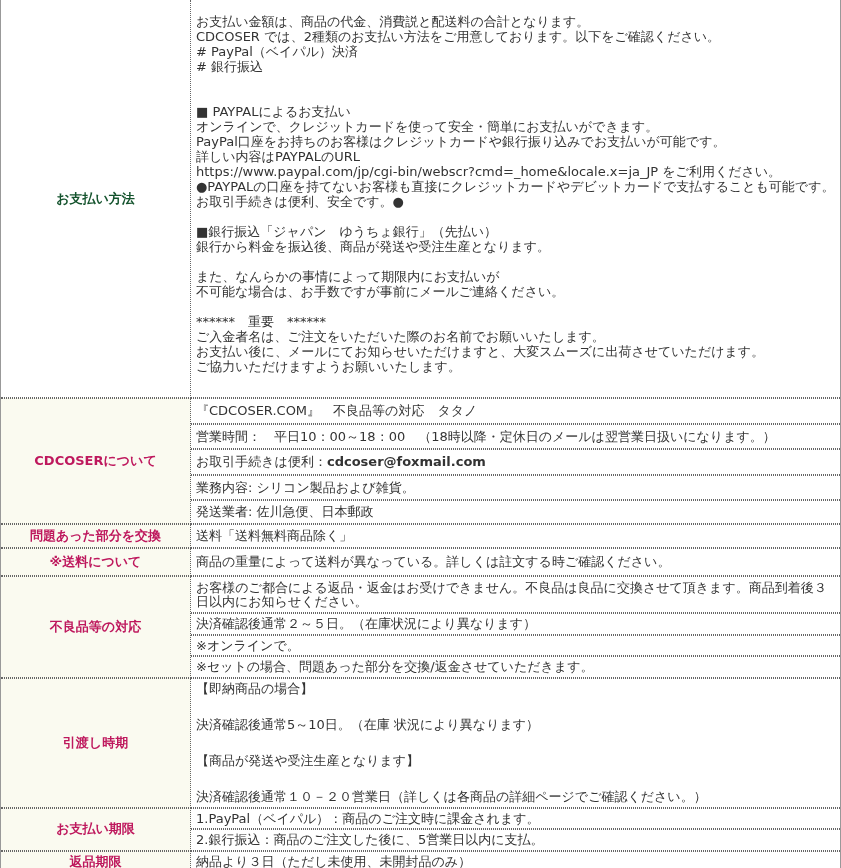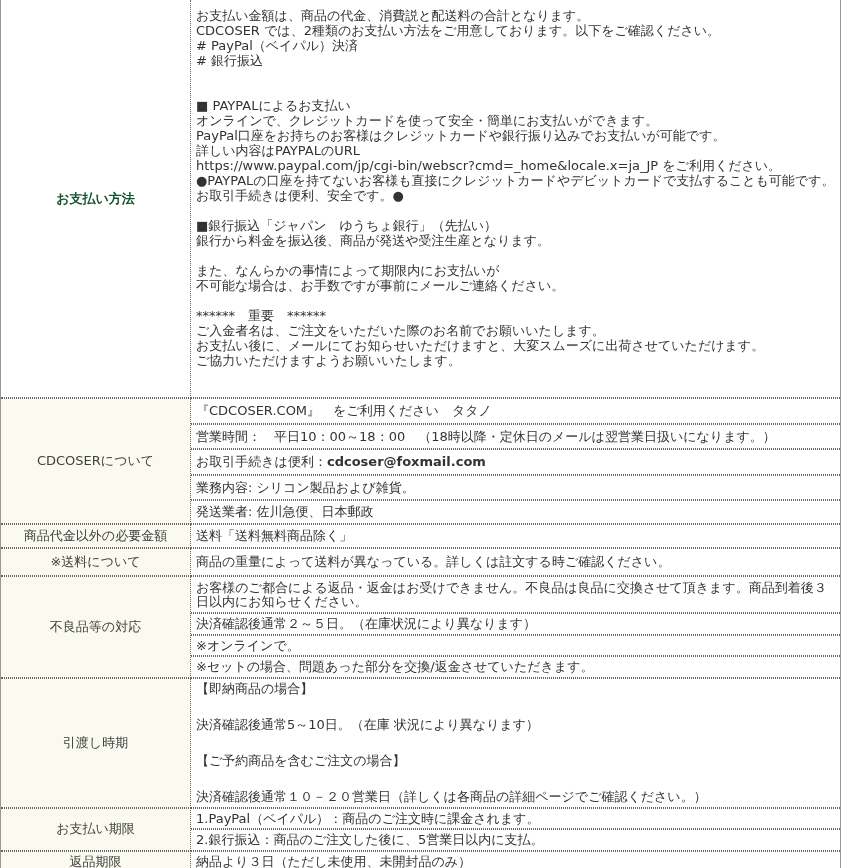--- a/index.html
+++ b/index.html
@@ -26,39 +26,39 @@
     border-bottom: 1px dotted #666666;
     padding: 1px 5px;
     vertical-align: middle;
     overflow: hidden;
     background: #ffffff;
     line-height: 1.35;
   }
   tr.first-row td { border-top: none; }
   td.hdr {
     background: #FAFAF0;
-    font-weight: normal;
+    font-weight: bold;
     text-align: center;
-    color: #404040;
+    color: #be185d;
     border-right: 1px dotted #666666;
     margin-top: 37px;
   }
   td.hdr-white {
     background: #ffffff;
     font-weight: bold;
     text-align: center;
     color: #14532d;
     border-right: 1px dotted #666666;
   }
   td.content { border-left: none; }
   .ml { white-space: pre-line; }
   td.pay-text {
     vertical-align: top;
     line-height: 15px;
-    padding-top: 8px;
+    padding-top: 14px;
   }
   td.delivery-text { line-height: 18px; }
   .email-bold { font-weight: bold; text-align: right; }
 </style>
 </head>
 <body>
 
 <table class="policy">
   <colgroup>
     <col style="width:190px">
@@ -89,37 +89,37 @@
 不可能な場合は、お手数ですが事前にメールご連絡ください。
 
 ******　重要　******
 ご入金者名は、ご注文をいただいた際のお名前でお願いいたします。
 お支払い後に、メールにてお知らせいただけますと、大変スムーズに出荷させていただけます。
 ご協力いただけますようお願いいたします。</td>
     </tr>
 
     <tr>
       <td class="hdr" rowspan="5">CDCOSERについて</td>
-      <td class="content" style="height:26px">『CDCOSER.COM』　をご利用ください　タタノ</td>
+      <td class="content" style="height:26px">『CDCOSER.COM』　不良品等の対応　タタノ</td>
     </tr>
     <tr>
       <td class="content" style="height:25px">営業時間：　平日10：00～18：00　（18時以降・定休日のメールは翌営業日扱いになります。）</td>
     </tr>
     <tr>
       <td class="content" style="height:26px"><span>お取引手続きは便利：</span><span class="email-bold">cdcoser@foxmail.com</span></td>
     </tr>
     <tr>
       <td class="content" style="height:25px">業務内容: シリコン製品および雑貨。</td>
     </tr>
     <tr>
       <td class="content" style="height:24px">発送業者: 佐川急便、日本郵政</td>
     </tr>
 
     <tr>
-      <td class="hdr" style="height:24px">商品代金以外の必要金額</td>
+      <td class="hdr" style="height:24px">問題あった部分を交換</td>
       <td class="content">送料「送料無料商品除く」</td>
     </tr>
 
     <tr>
       <td class="hdr" style="height:28px">※送料について</td>
       <td class="content">商品の重量によって送料が異なっている。詳しくは註文する時ご確認ください。</td>
     </tr>
 
     <tr>
       <td class="hdr" rowspan="4">不良品等の対応</td>
@@ -134,21 +134,21 @@
     <tr>
       <td class="content" style="height:16px">※セットの場合、問題あった部分を交換/返金させていただきます。</td>
     </tr>
 
     <tr>
       <td class="hdr" style="height:127px">引渡し時期</td>
       <td class="content ml delivery-text">【即納商品の場合】
 
 決済確認後通常5～10日。（在庫 状況により異なります）
 
-【ご予約商品を含むご注文の場合】
+【商品が発送や受注生産となります】
 
 決済確認後通常１０－２０営業日（詳しくは各商品の詳細ページでご確認ください。）</td>
     </tr>
 
     <tr>
       <td class="hdr" rowspan="2">お支払い期限</td>
       <td class="content" style="height:19px">1.PayPal（ベイパル）：商品のご注文時に課金されます。</td>
     </tr>
     <tr>
       <td class="content" style="height:18px">2.銀行振込：商品のご注文した後に、5営業日以内に支払。</td>

